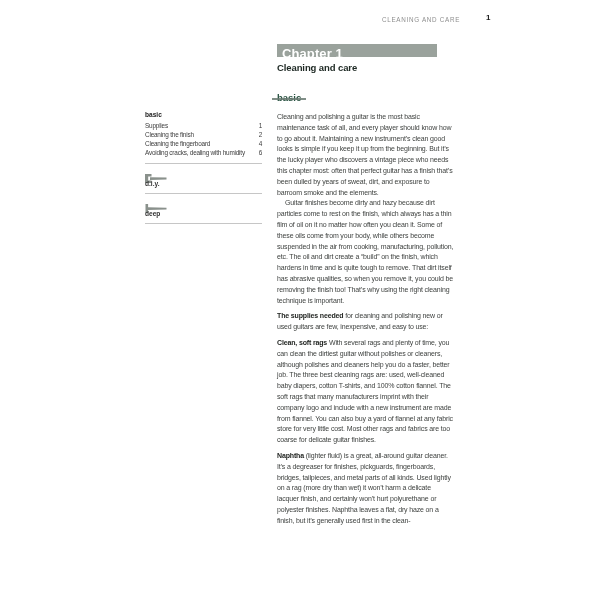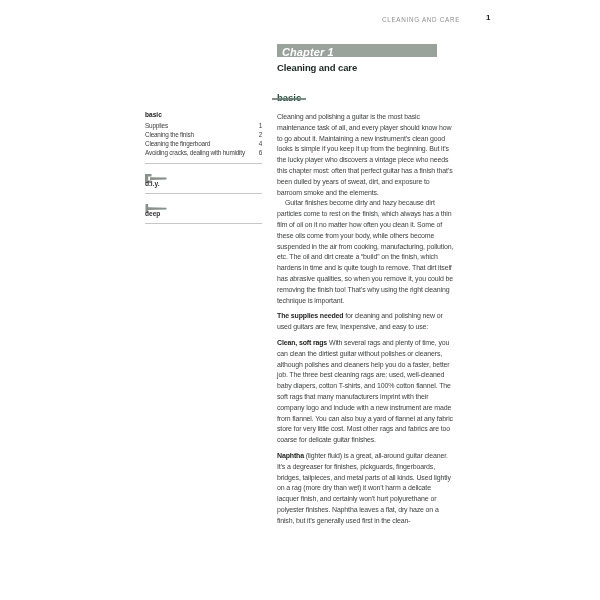--- a/index.html
+++ b/index.html
@@ -20,21 +20,21 @@
     font-size:8px;font-weight:bold;color:#1c1c1c;
   }
 
   
   .chapter-bar{
     position:absolute;left:277px;top:44px;width:160px;height:13px;
     background:#9aa29c;
   }
   .chapter-bar span{
     display:block;padding:2px 0 0 5px;
-    font-size:11px;font-weight:bold;color:#ffffff;letter-spacing:0.1px;font-style:italic;
+    font-size:13px;font-weight:bold;color:#ffffff;letter-spacing:0.1px;
   }
   .chapter-title{
     position:absolute;left:277px;top:62px;margin:0;
     font-size:9.5px;font-weight:bold;color:#202b26;letter-spacing:-0.1px;
   }
 
   
   .sidebar{position:absolute;left:145px;top:111px;width:117px;}
   .toc-title{font-size:6.6px;font-weight:bold;color:#222;margin-bottom:3px;}
   .toc-row{

